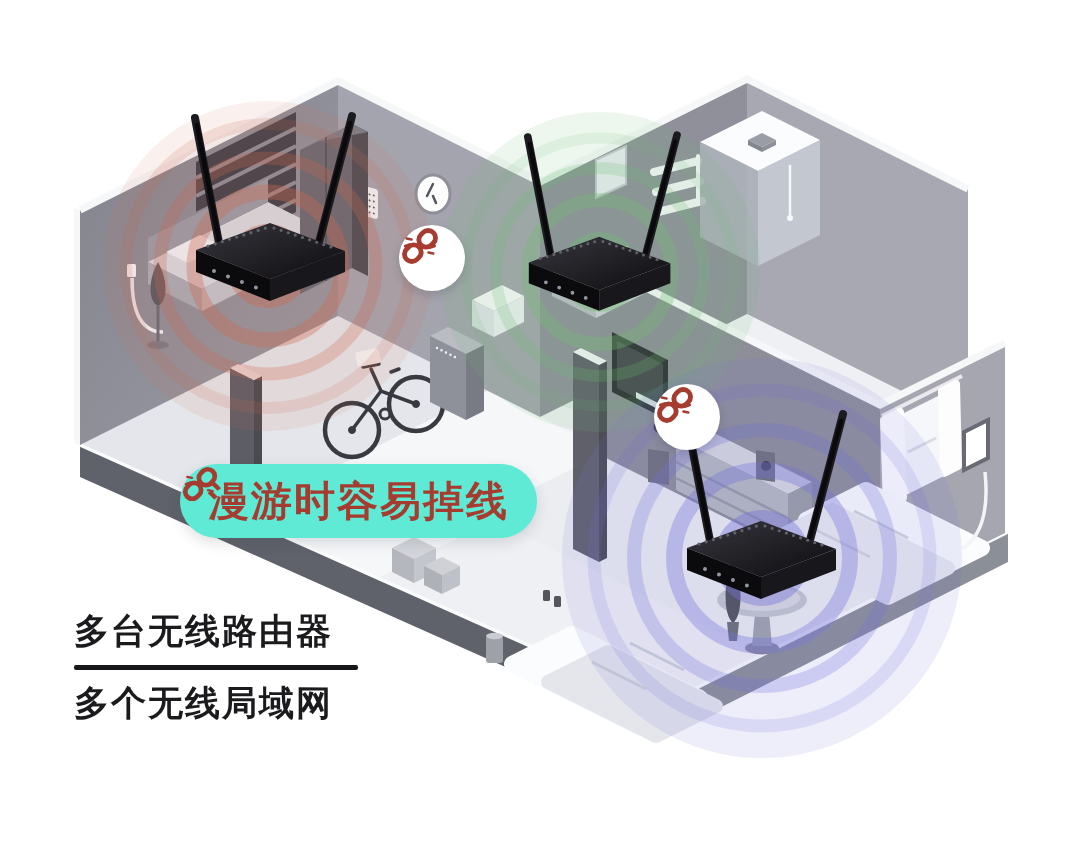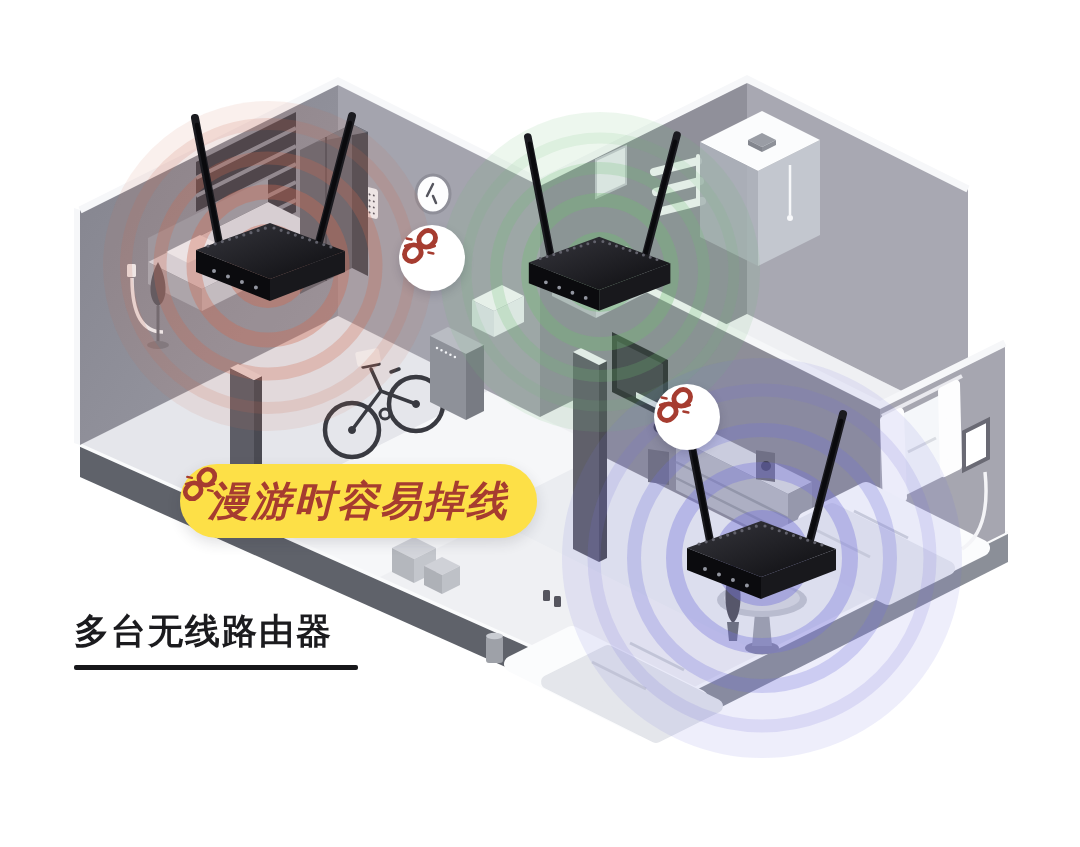--- a/index.html
+++ b/index.html
@@ -3,23 +3,23 @@
 <meta charset="utf-8">
 <style>
   html,body{margin:0;padding:0;}
   body{font-family:"Liberation Sans","DejaVu Sans",sans-serif;}
   .scene{position:relative;width:1080px;height:847px;overflow:hidden;background:#ffffff;}
   .scene svg{position:absolute;left:0;top:0;}
   .badge{position:absolute;width:66px;height:66px;border-radius:50%;background:#ffffff;
          box-shadow:0 4px 10px rgba(40,40,60,.18);display:flex;align-items:center;justify-content:center;}
   .badge-1{left:399px;top:225px;}
   .badge-2{left:654px;top:384px;}
-  .callout{position:absolute;left:180px;top:464px;height:74px;background:#fde047;border-radius:38px;
+  .callout{position:absolute;left:180px;top:464px;height:74px;background:#5eead4;border-radius:38px;
            display:flex;align-items:center;gap:13px;padding:0 28px;
-           box-shadow:0 5px 14px rgba(40,40,60,.14);font-style:italic;}
+           box-shadow:0 5px 14px rgba(40,40,60,.14);}
   .callout-label{font-size:41px;font-weight:700;letter-spacing:2px;white-space:nowrap;}
   .caption{position:absolute;left:74px;top:606px;}
   .caption-line{font-size:35px;font-weight:700;letter-spacing:2px;line-height:50px;white-space:nowrap;}
   .caption-divider{width:284px;height:5px;background:#17171a;margin:9px 0 8px 0;border-radius:2px;}
 </style>
 </head>
 <body style="background: rgb(255, 255, 255);">
 
 <div class="scene">
 
@@ -320,15 +320,16 @@
             <path d="M9,12 L15,15"></path>
         </g>
       </g>
     </svg>
     <span class="callout-label" style="color: rgb(166, 60, 48);">漫游时容易掉线</span>
   </div>
 
   <div class="caption">
     <div class="caption-line" style="color: rgb(27, 27, 30);">多台无线路由器</div>
     <div class="caption-divider"></div>
+    <div class="caption-line" style="color: rgb(27, 27, 30);">多个无线局域网</div>
   </div>
 
 </div>
 
 </body></html>

